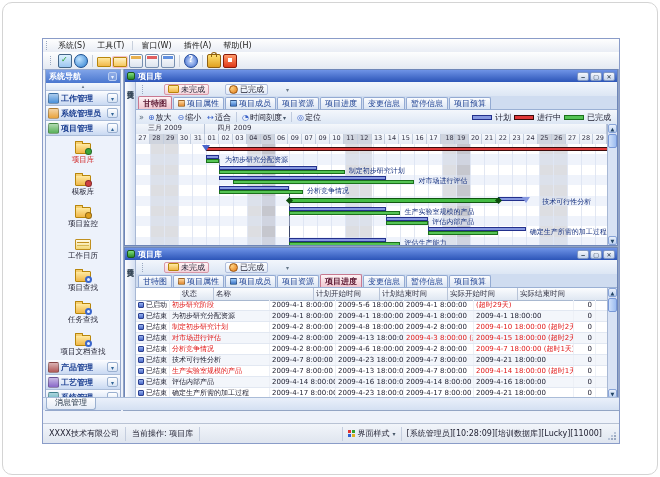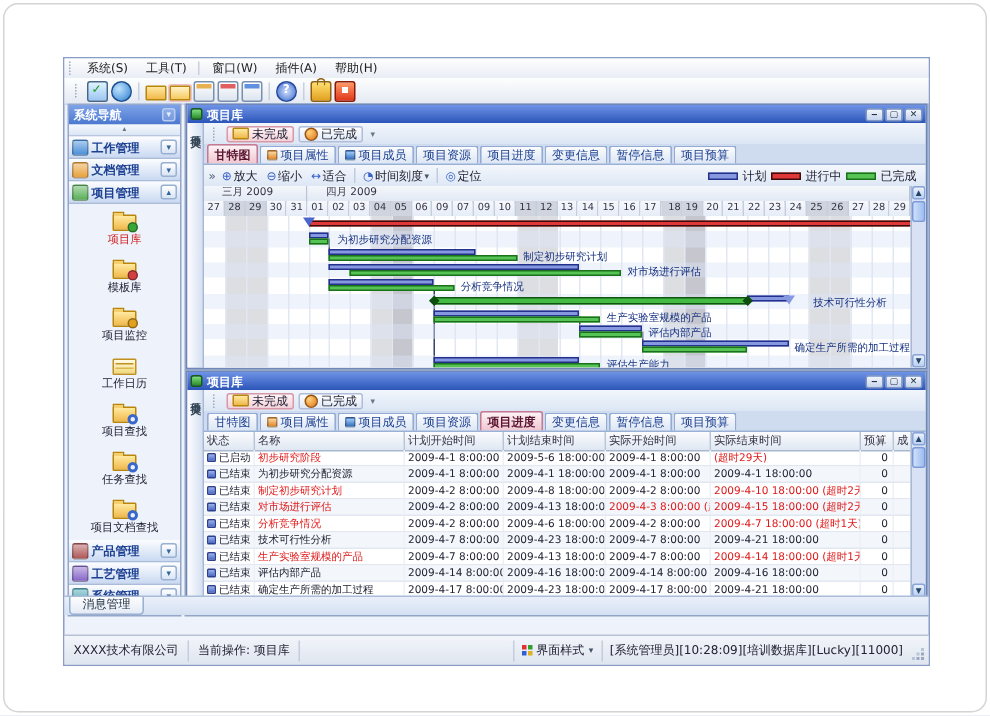--- a/index.html
+++ b/index.html
@@ -57,21 +57,21 @@
   .child{position:absolute;left:1px;width:494px;background:#e4ecf8;border:1px solid #6e86b8;box-sizing:border-box;}
   #ganttPanel{top:0;height:177px;}
   #tablePanel{top:178px;height:163px;}
   .titlebar{height:12px;background:linear-gradient(#6e93e6,#2c55b8);display:flex;align-items:center;color:#fff;font-size:8px;font-weight:bold;padding:0 2px;gap:3px;}
   .tb-ico{width:8px;height:8px;background:linear-gradient(#7fe07f,#2a8a2a);border:1px solid #1a5a1a;border-radius:2px;box-sizing:border-box;flex:none;}
   .tb-btns{margin-left:auto;display:flex;gap:1px;}
   .tb-b{width:12px;height:9px;background:linear-gradient(#f4f7fc,#c6d4ec);border:1px solid #7e96c4;border-radius:2px;font-size:6px;line-height:8px;text-align:center;color:#234;font-weight:bold;box-sizing:border-box;}
   .pbody{position:absolute;left:0;right:0;top:12px;bottom:0;}
   .vtab{position:absolute;left:0;top:0;bottom:0;width:11px;background:linear-gradient(to right,#fdfdfe,#d5e0f2);border-right:1px solid #a8b8d4;display:flex;justify-content:center;box-sizing:border-box;}
   .vtab span{writing-mode:vertical-rl;font-size:7.5px;color:#345;padding-top:3px;}
-  .frow{position:absolute;left:11px;right:0;top:0;height:14px;display:flex;align-items:center;gap:3px;padding-left:3px;background:linear-gradient(#f2f6fc,#dce6f4);border-bottom:1px solid #c2cee2;}
+  .frow{position:absolute;left:11px;right:0;top:0;height:14px;display:flex;align-items:center;gap:16px;padding-left:3px;background:linear-gradient(#f2f6fc,#dce6f4);border-bottom:1px solid #c2cee2;}
   .fbtn{display:flex;align-items:center;gap:2px;font-size:8px;color:#223;border:1px solid #b0bedc;border-radius:2px;padding:0 3px;height:11px;background:linear-gradient(#ffffff,#dfe8f6);box-sizing:border-box;}
   .fbtn.sel{border-color:#d898a8;background:linear-gradient(#fff4f6,#f3d2da);}
   .f-folder{width:9px;height:6px;background:linear-gradient(#ffe9a0,#f0b84a);border:1px solid #b8860b;border-radius:1px;}
   .f-ball{width:7px;height:7px;border-radius:50%;background:radial-gradient(circle at 30% 30%,#ffd27f,#e07818);border:1px solid #9a5510;}
   .f-ovf{font-size:6px;color:#678;margin-left:2px;}
   .trow{position:absolute;left:11px;right:0;top:14px;height:14px;display:flex;align-items:flex-end;gap:1px;padding-left:2px;background:#cfdcf0;border-bottom:1px solid #9ab0d4;box-sizing:border-box;}
   .tab{height:12px;display:flex;align-items:center;gap:2px;padding:0 4px;font-size:8px;color:#1b3f91;background:linear-gradient(#fbfcfe,#dce6f4);border:1px solid #93aad2;border-bottom:none;border-radius:2px 2px 0 0;white-space:nowrap;box-sizing:border-box;}
   .tab.active{background:linear-gradient(#fdf3f5,#f0c6d0);border-color:#c87890;color:#5a1530;font-weight:bold;height:13px;}
   .tab-ico{width:7px;height:7px;border-radius:1px;border:1px solid rgba(0,0,0,.3);box-sizing:border-box;}
 
@@ -181,21 +181,21 @@
       </div>
       <div class="sb-collapse">▴</div>
       <div id="sb-groups">
           <div class="sb-group-h">
             <span class="sb-gicon" style="background: linear-gradient(rgba(255, 255, 255, 0.533), rgb(74, 144, 217)), rgb(74, 144, 217);"></span>
             <span>工作管理</span>
             <span class="sb-chev">▾</span>
           </div>
           <div class="sb-group-h">
             <span class="sb-gicon" style="background: linear-gradient(rgba(255, 255, 255, 0.533), rgb(232, 163, 61)), rgb(232, 163, 61);"></span>
-            <span>文档管理</span>
+            <span>系统管理员</span>
             <span class="sb-chev">▾</span>
           </div>
           <div class="sb-group-h">
             <span class="sb-gicon" style="background: linear-gradient(rgba(255, 255, 255, 0.533), rgb(88, 176, 88)), rgb(88, 176, 88);"></span>
             <span>项目管理</span>
             <span class="sb-chev">▴</span>
           </div>
           <div class="sb-items">
             <div class="sb-item">
               <span class="sbi">
@@ -553,21 +553,21 @@
               </span>
               <span class="tab">
                 <span>暂停信息</span>
               </span>
               <span class="tab">
                 <span>项目预算</span>
               </span>
             </div>
           <div class="tablewrap">
             <div class="t-head" id="tHead">
-                <span class="th" style="width: 34px;">状态</span>
+                <span class="th" style="width: 34px; margin-left: 44px;">状态</span>
                 <span class="th" style="width: 100px;">名称</span>
                 <span class="th" style="width: 66px;">计划开始时间</span>
                 <span class="th" style="width: 68px;">计划结束时间</span>
                 <span class="th" style="width: 70px;">实际开始时间</span>
                 <span class="th" style="width: 100px;">实际结束时间</span>
                 <span class="th" style="width: 22px;">预算</span>
                 <span class="th" style="width: 15px;">成</span>
               </div>
             <div class="t-rows" id="tRows">
                 <div class="trw" style="top: 0px;">

